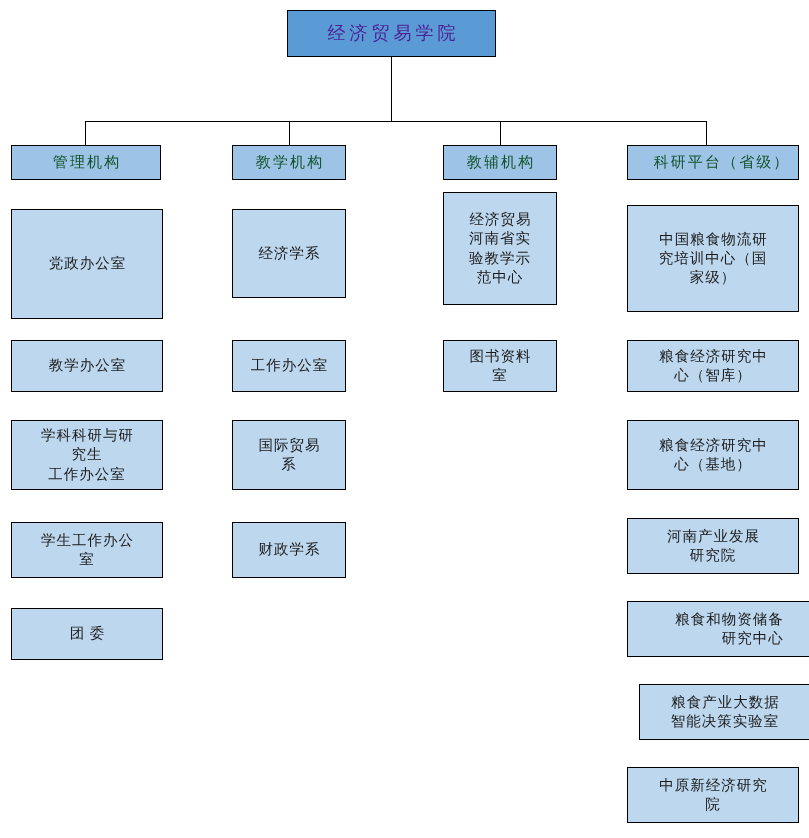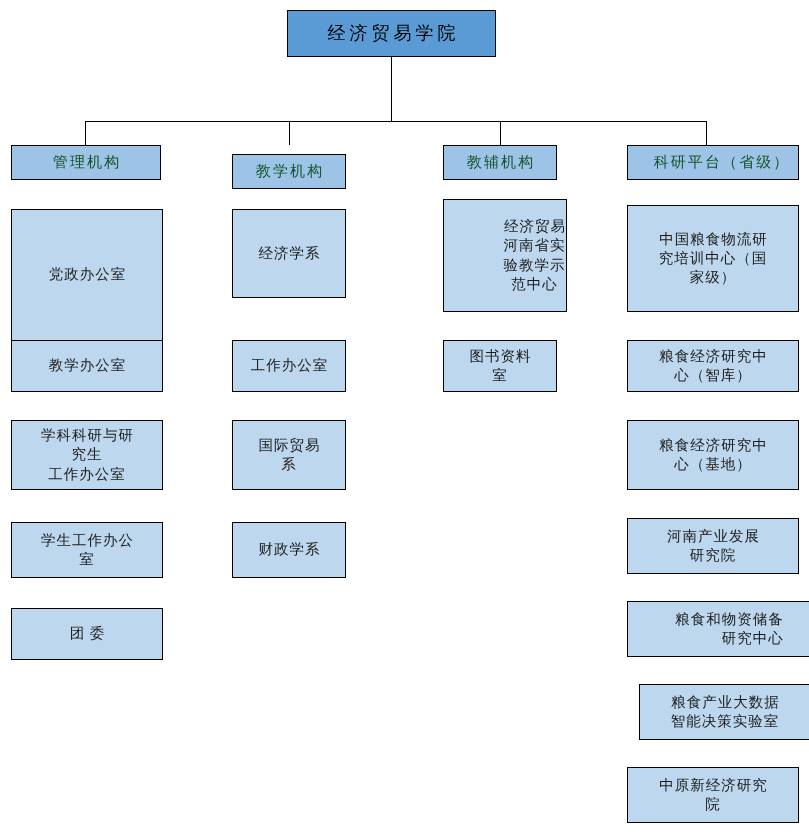--- a/index.html
+++ b/index.html
@@ -28,21 +28,21 @@
     align-items: center;
     justify-content: center;
     text-align: center;
     line-height: 1.32;
     letter-spacing: 0.06em;
     white-space: pre-line;
   }
 
   .node-root {
     background: #5b9bd5;
-    color: #000000;
+    color: #4c1d95;
     font-size: 18px;
     letter-spacing: 0.22em;
     text-indent: 0.22em;
   }
 
   .node-header {
     background: #9dc3e6;
     color: #14532d;
     font-size: 15px;
     letter-spacing: 0.14em;
@@ -80,21 +80,21 @@
 
   <div class="connector connector-v" style="left:85px; top:121px; height:24px;"></div>
   <div class="connector connector-v" style="left:289px; top:121px; height:24px;"></div>
   <div class="connector connector-v" style="left:500px; top:121px; height:24px;"></div>
   <div class="connector connector-v" style="left:706px; top:121px; height:24px;"></div>
 
   <div class="node node-header" style="left:11px; top:145px; width:150px; height:35px;">
     <span>管理机构</span>
   </div>
 
-  <div class="node node-leaf" style="left:11px; top:209px; width:152px; height:132px;">
+  <div class="node node-leaf" style="left:11px; top:209px; width:152px; height:110px;">
     <span>党政办公室</span>
   </div>
 
   <div class="node node-leaf" style="left:11px; top:340px; width:152px; height:52px;">
     <span>教学办公室</span>
   </div>
 
   <div class="node node-leaf" style="left:11px; top:420px; width:152px; height:70px;">
     <span>学科科研与研
 究生
@@ -103,21 +103,21 @@
 
   <div class="node node-leaf" style="left:11px; top:522px; width:152px; height:56px;">
     <span>学生工作办公
 室</span>
   </div>
 
   <div class="node node-leaf" style="left:11px; top:608px; width:152px; height:52px;">
     <span>团    委</span>
   </div>
 
-  <div class="node node-header" style="left:232px; top:145px; width:114px; height:35px;margin-top:9px;">
+  <div class="node node-header" style="left:232px; top:145px; width:114px; height:35px;">
     <span>教学机构</span>
   </div>
 
   <div class="node node-leaf" style="left:232px; top:209px; width:114px; height:89px;">
     <span>经济学系</span>
   </div>
 
   <div class="node node-leaf" style="left:232px; top:340px; width:114px; height:52px;">
     <span>工作办公室</span>
   </div>
@@ -128,21 +128,21 @@
   </div>
 
   <div class="node node-leaf" style="left:232px; top:522px; width:114px; height:56px;">
     <span>财政学系</span>
   </div>
 
   <div class="node node-header" style="left:443px; top:145px; width:114px; height:35px;">
     <span>教辅机构</span>
   </div>
 
-  <div class="node node-leaf" style="left:443px; top:199px; width:124px; height:113px;justify-content:flex-end;">
+  <div class="node node-leaf" style="left:443px; top:192px; width:114px; height:113px;">
     <span>经济贸易
 河南省实
 验教学示
 范中心</span>
   </div>
 
   <div class="node node-leaf" style="left:443px; top:340px; width:114px; height:52px;">
     <span>图书资料
 室</span>
   </div>

